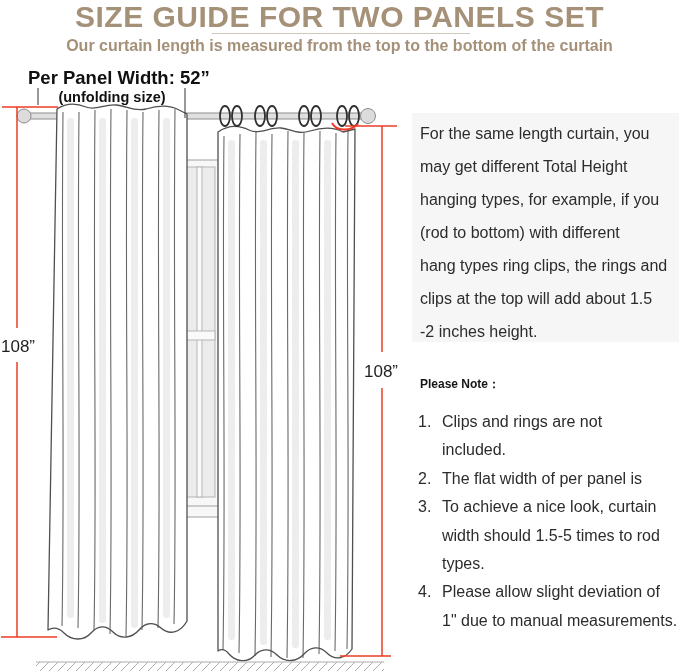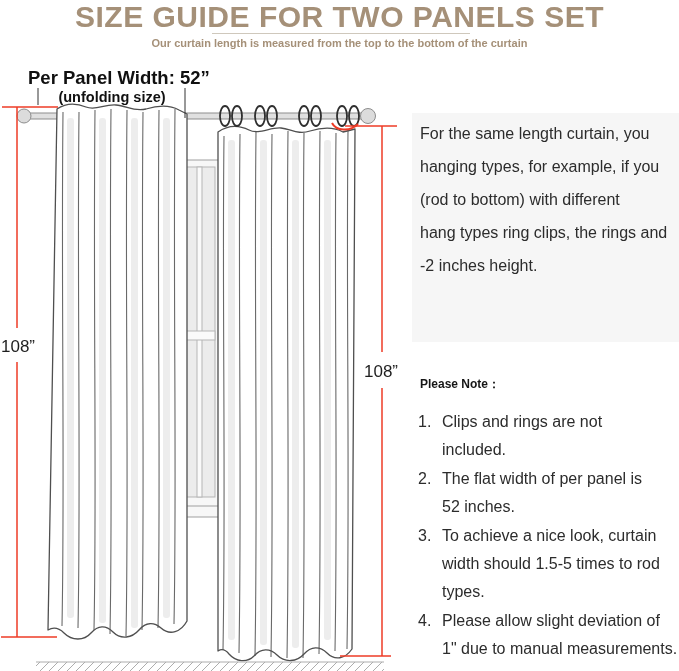--- a/index.html
+++ b/index.html
@@ -12,21 +12,21 @@
   .page-title{
     position:absolute;top:0;left:0;width:679px;text-align:center;
     font-size:30px;font-weight:bold;letter-spacing:.5px;color:#a59078;line-height:33px;
     white-space:nowrap;
   }
   .title-rule{
     position:absolute;top:33px;left:212px;width:258px;height:1px;background:#cfc8bc;
   }
   .subtitle{
     position:absolute;top:37px;left:0;width:679px;text-align:center;
-    font-size:11px;font-weight:bold;color:#a59078;white-space:nowrap;
+    font-size:16px;font-weight:bold;color:#a59078;white-space:nowrap;
   }
   
   .diagram{position:absolute;top:0;left:0;}
   .svg-label{font-family:"Liberation Sans", sans-serif;}
   
   .info-box{
     position:absolute;left:412px;top:113px;width:267px;height:229px;
     background:#f6f6f6;
   }
   .info-line{
@@ -153,44 +153,45 @@
 
     <text class="svg-label" x="28" y="84" font-size="18.5" font-weight="bold" fill="#101010">Per Panel Width: 52”</text>
     <text class="svg-label" x="112" y="102" font-size="14.5" font-weight="bold" fill="#101010" text-anchor="middle">(unfolding size)</text>
     <text class="svg-label" x="1" y="352" font-size="17" fill="#1e1e1e">108”</text>
     <text class="svg-label" x="364" y="377" font-size="17" fill="#1e1e1e">108”</text>
   </svg>
 
   <div class="info-box">
     <div class="pad"></div>
     <div class="info-line">For the same length curtain, you</div>
+    <div class="info-line">may get different Total Height</div>
     <div class="info-line">hanging types, for example, if you</div>
     <div class="info-line">(rod to bottom) with different</div>
     <div class="info-line">hang types ring clips, the rings and</div>
+    <div class="info-line">clips at the top will add about 1.5</div>
     <div class="info-line">-2 inches height.</div>
   </div>
 
   <div class="note-head">Please Note：</div>
 
   <div class="notes">
     <div class="nrow">
       <span class="num">1.</span>
       <span>Clips and rings are not</span>
     </div>
     <div class="nrow">
       <span class="num"></span>
       <span>included.</span>
     </div>
     <div class="nrow">
       <span class="num">2.</span>
       <span>The flat width of per panel is</span>
     </div>
     <div class="nrow">
       <span class="num"></span>
-      <span>52 inches.</span>
     </div>
     <div class="nrow">
       <span class="num">3.</span>
       <span>To achieve a nice look, curtain</span>
     </div>
     <div class="nrow">
       <span class="num"></span>
       <span>width should 1.5-5 times to rod</span>
     </div>
     <div class="nrow">

